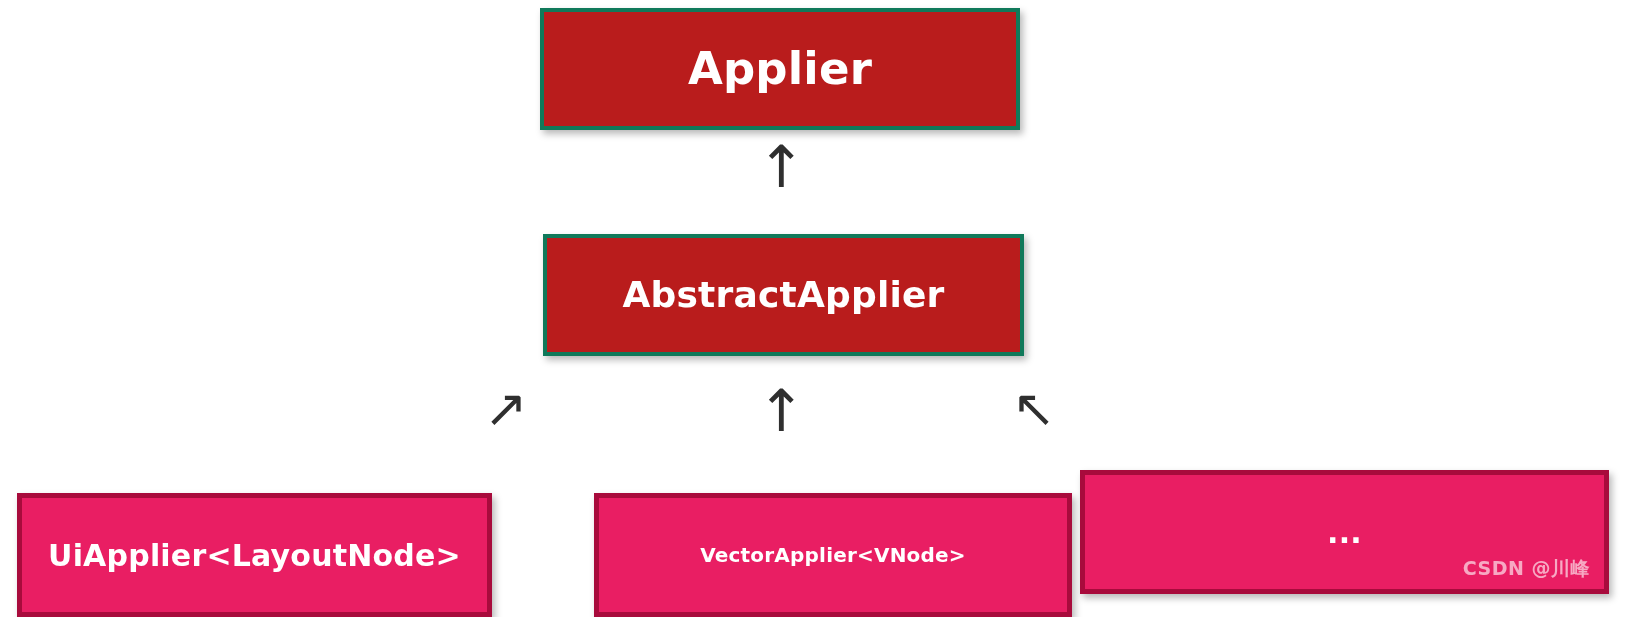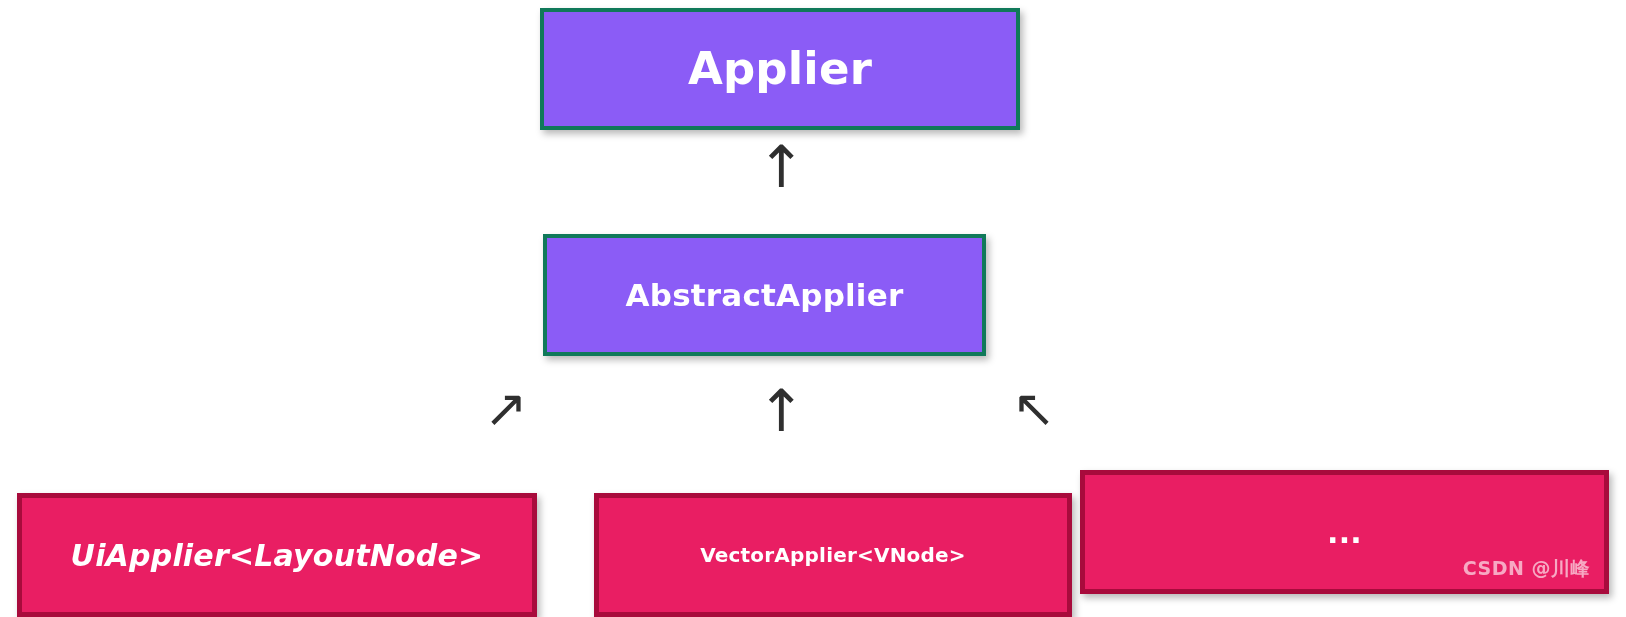--- a/index.html
+++ b/index.html
@@ -27,21 +27,21 @@
     align-items: center;
     justify-content: center;
     color: #ffffff;
     font-weight: bold;
     letter-spacing: 0.2px;
     text-align: center;
     line-height: 1.1;
     box-shadow: 3px 4px 7px rgba(0,0,0,0.28);
   }
   .node-green {
-    background: #8b5cf6;
+    background: #b91c1c;
     border: 4px solid #10795a;
   }
   .node-pink {
     background: #e91e63;
     border: 5px solid #a80b3c;
   }
   .node-label {
     display: block;
     white-space: nowrap;
   }
@@ -50,31 +50,30 @@
   #node-applier {
     left: 540px;
     top: 8px;
     width: 480px;
     height: 122px;
     font-size: 45px;
   }
   #node-abstract-applier {
     left: 543px;
     top: 234px;
-    width: 443px;
+    width: 481px;
     height: 122px;
-    font-size: 31px;
+    font-size: 36px;
   }
   #node-ui-applier {
     left: 17px;
     top: 493px;
-    width: 520px;
+    width: 475px;
     height: 124px;
     font-size: 30px;
-    font-style: italic;
   }
   #node-vector-applier {
     left: 546px;
     top: 493px;
     width: 478px;
     height: 124px;
     font-size: 20px;
     margin-left: 48px;
   }
   #node-more {

